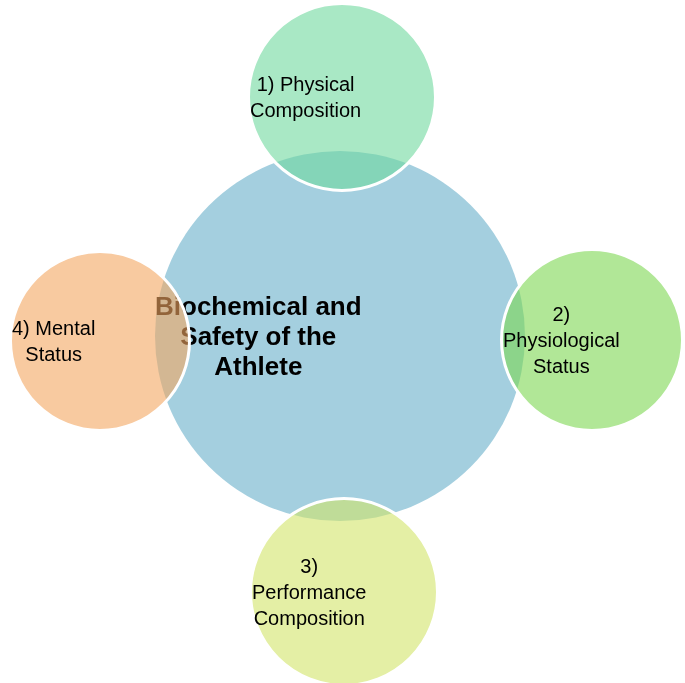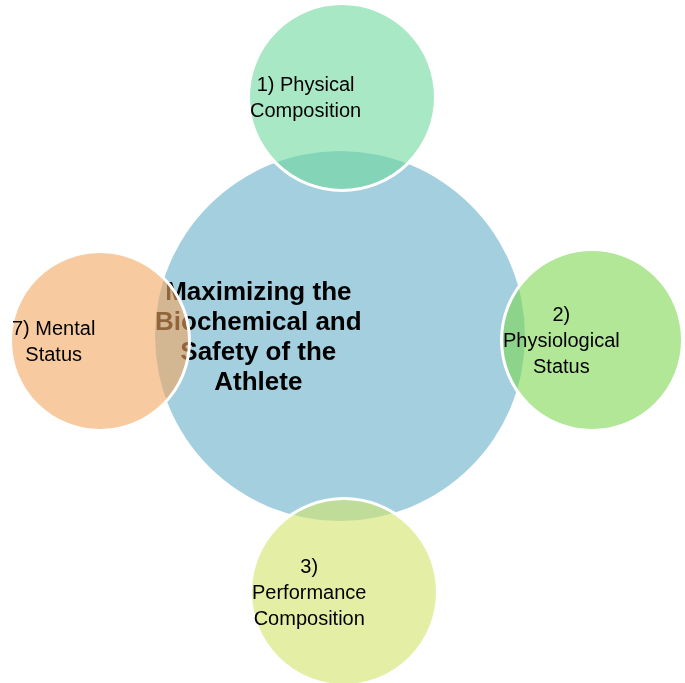--- a/index.html
+++ b/index.html
@@ -51,21 +51,20 @@
   .sat-left   { left: 9px;   top: 250px; width: 182px; height: 182px; }
   .line { display: block; }
 </style>
 </head>
 <body>
 
 <div class="stage" style="background: rgb(255, 255, 255);">
 
   <div class="circle center-circle" style="background: rgb(164, 207, 223);">
     <div class="center-label">
-      <span class="line">Maximizing the</span>
       <span class="line">Biochemical and</span>
       <span class="line">Safety of the</span>
       <span class="line">Athlete</span>
     </div>
   </div>
 
   <div class="circle sat sat-top" style="background: rgba(112, 217, 158, 0.6); border-color: rgb(255, 255, 255);">
     <div>
       <span class="line">1) Physical</span>
       <span class="line">Composition</span>
@@ -83,18 +82,18 @@
   <div class="circle sat sat-bottom" style="background: rgba(210, 228, 105, 0.6); border-color: rgb(255, 255, 255);">
     <div>
       <span class="line">3)</span>
       <span class="line">Performance</span>
       <span class="line">Composition</span>
     </div>
   </div>
 
   <div class="circle sat sat-left" style="background: rgba(243, 167, 97, 0.6); border-color: rgb(255, 255, 255);">
     <div>
-      <span class="line">7) Mental</span>
+      <span class="line">4) Mental</span>
       <span class="line">Status</span>
     </div>
   </div>
 
 </div>
 
 </body></html>

